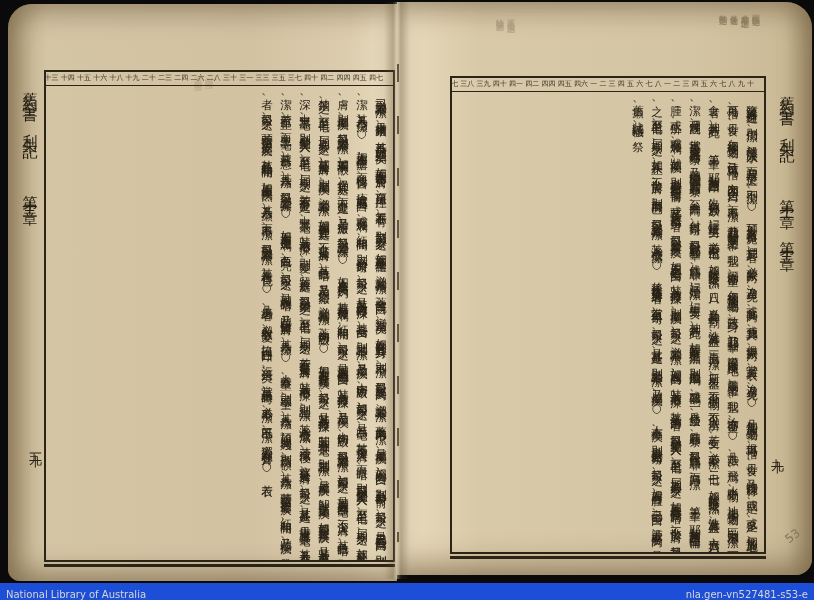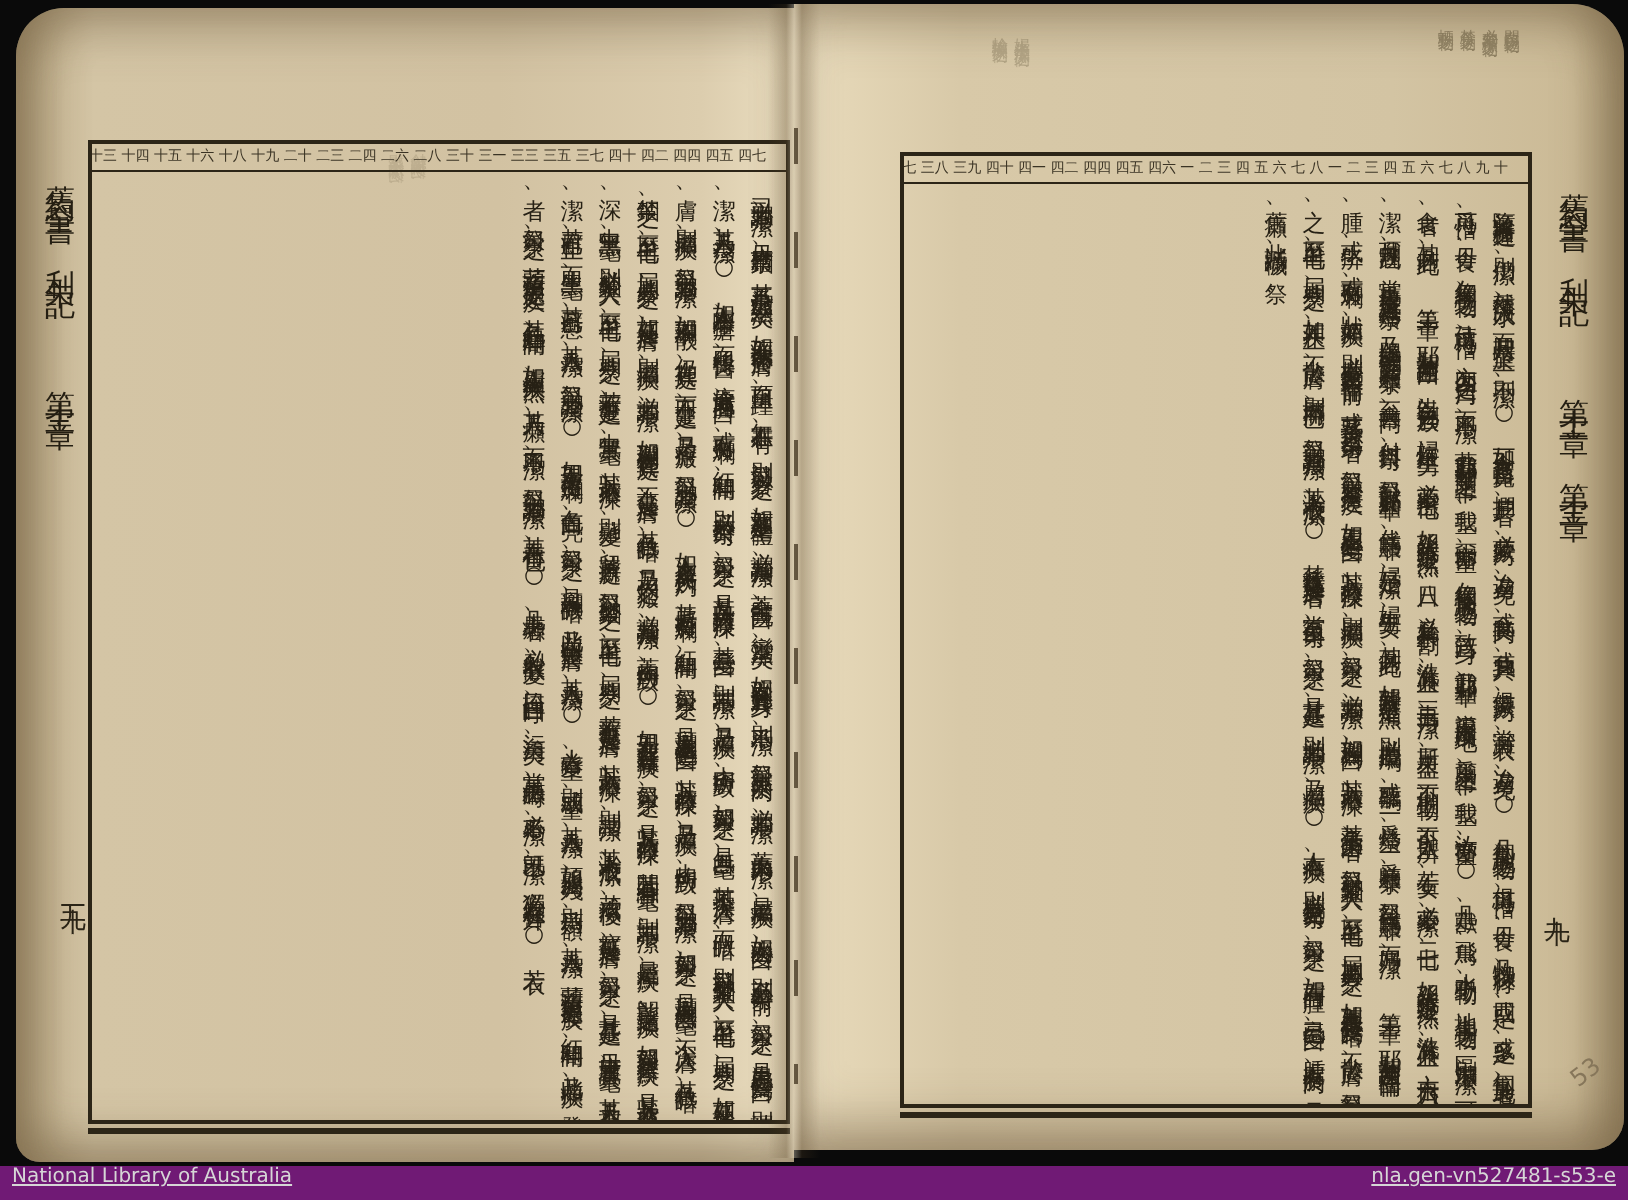--- a/index.html
+++ b/index.html
@@ -78,25 +78,25 @@
   .nt-gutter{left:96px;top:10px;height:64px;opacity:.28;}
   .nt-left{left:186px;top:66px;height:150px;opacity:.16;transform:scaleX(-1);filter:blur(.3px);}
   
   .pencil{
     position:absolute;right:12px;bottom:32px;
     font-family:"DejaVu Sans","Liberation Sans",sans-serif;
     font-size:12px;color:#86765a;transform:rotate(-38deg);
   }
   
   .bar{
-    position:absolute;left:0;right:0;bottom:0;height:17px;background:#701a75;
-    display:flex;justify-content:space-between;align-items:flex-start;
+    position:absolute;left:0;right:0;bottom:0;height:17px;background:#1d4ed8;
+    display:flex;justify-content:space-between;align-items:flex-end;
     padding:0 6px;box-sizing:border-box;
     font-family:"DejaVu Sans","Liberation Sans",sans-serif;
-    font-size:10px;color:#d6d6d6;text-decoration:underline;
+    font-size:10px;color:#d6d6d6;
   }
 </style>
 </head>
 <body>
 
 <div class="page left">
   <div class="tcol">
     <span class="seg">舊約全書</span><span class="seg g1">利未記</span><span class="seg g2">第十三章</span>
   </div>
   <div class="pageno">九十一</div>

